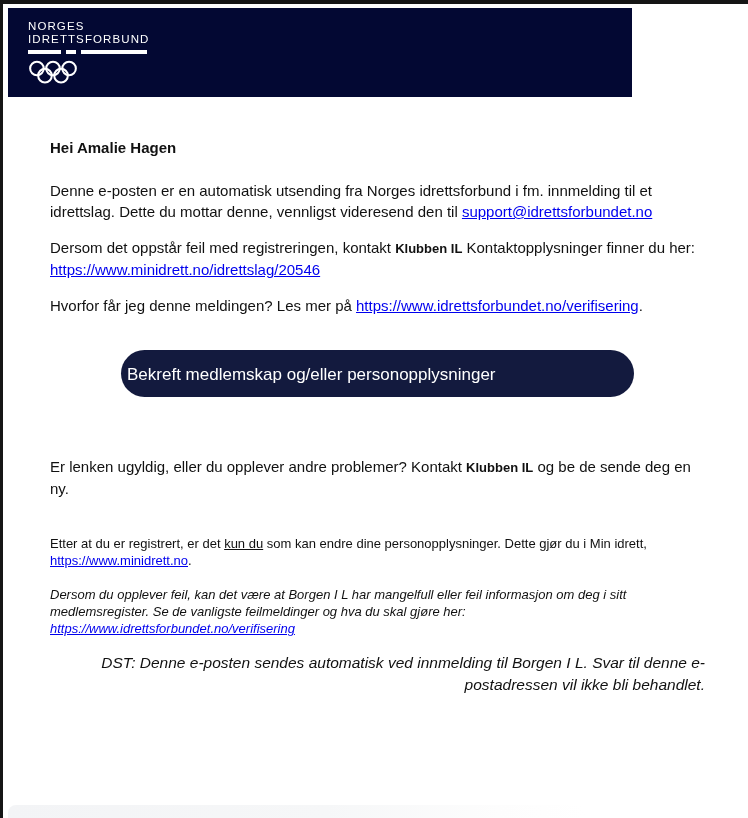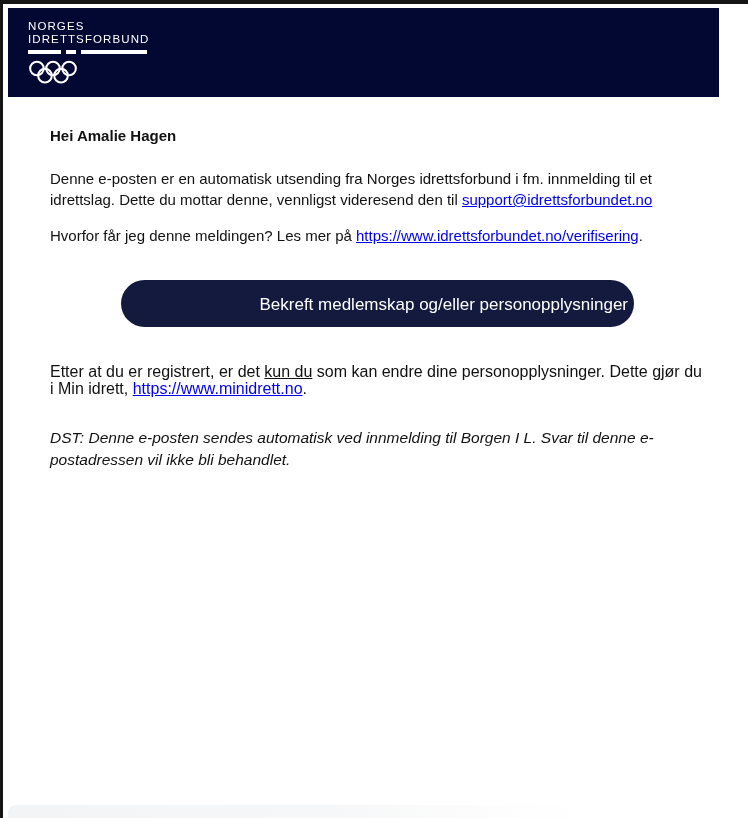--- a/index.html
+++ b/index.html
@@ -5,56 +5,56 @@
   html,body { margin:0; padding:0; background:#ffffff; }
   .page {
     position:relative; width:748px; height:818px; overflow:hidden;
     background:#ffffff; font-family:"Liberation Sans", sans-serif; color:#111111;
   }
   .frame-top  { position:absolute; top:0; left:0; width:748px; height:4px; background:#151515; }
   .frame-left { position:absolute; top:0; left:0; width:3px; height:818px; background:#151515; }
 
   
   .header {
-    position:absolute; top:8px; left:8px; width:711px; height:89px;
+    position:absolute; top:8px; left:8px; width:624px; height:89px;
     background:#030833;
   }
   .logo { position:absolute; top:12px; left:20px; }
   .logo-text { color:#ffffff; font-size:11.5px; line-height:13px; letter-spacing:1.1px; font-weight:400; }
   .logo-bars { display:flex; gap:5px; margin-top:4px; }
   .logo-bars .bar { height:4px; background:#ffffff; }
   .bar-1 { width:33px; } .bar-2 { width:10px; } .bar-3 { width:66px; }
   .rings { margin-top:5px; }
 
   
   .content {
     position:absolute; top:97px; left:8px; width:740px;
-    padding:28px 43px 0 42px; box-sizing:border-box;
+    padding:40px 43px 0 42px; box-sizing:border-box;
     font-size:15px; line-height:21px;
   }
   p { margin:0; }
   .greeting { font-weight:700; }
   .p1 { margin-top:22px; }
   .p2, .p3, .p4 { margin-top:15px; }
   .club { font-weight:700; font-size:13px; }
   a.link { color:#0000ee; text-decoration:underline; cursor:pointer;margin-top:37px; }
   .btn-row { margin-top:34px; text-align:center; }
   .cta-button {
     display:inline-block; width:513px; height:47px; line-height:47px;
     background:#131a3e; color:#ffffff; font-size:17px; border-radius:24px;
-    text-align:right; cursor:pointer; border:none;
+    text-align:left; cursor:pointer; border:none;
     font-family:"Liberation Sans", sans-serif;
   }
   .p5 { margin-top:59px; }
   .p6 { margin-top:12px; }
   .bold { font-weight:700; }
-  .small { font-size:16px; line-height:17px; }
+  .small { font-size:13px; line-height:17px; }
   .p7 { margin-top:36px; }
   .p8 { margin-top:17px; font-style:italic; }
-  .p9 { margin-top:30px; font-style:italic; font-size:15.5px; line-height:22px; }
+  .p9 { margin-top:15px; font-style:italic; font-size:15.5px; line-height:22px;text-align:right; }
   .underlined { text-decoration:underline; }
 
   
   .bottom-peek {
     position:absolute; bottom:0; left:8px; width:578px; height:13px;
     border-radius:8px 8px 0 0;
     background:linear-gradient(to right, #f3f4f6 0%, #f6f7f8 55%, #fdfdfd 85%, #ffffff 100%);
   }
 </style>
 </head>
@@ -86,29 +86,32 @@
       </div>
     </div>
   </div>
 
   <div class="content">
     <p class="greeting">Hei Amalie Hagen</p>
 
     <p class="p1"><span>Denne e-posten er en automatisk utsending fra Norges idrettsforbund i fm. innmelding til et idrettslag. Dette du mottar denne, vennligst videresend den til </span><a class="link">support@idrettsforbundet.no</a></p>
 
 
+    <p class="p3"><span>Dersom det oppstår feil med registreringen, kontakt </span><span class="club">Klubben IL</span><span> Kontaktopplysninger finner du her: </span><a class="link">https://www.minidrett.no/idrettslag/20546</a></p>
 
     <p class="p4"><span>Hvorfor får jeg denne meldingen? Les mer på </span><a class="link">https://www.idrettsforbundet.no/verifisering</a><span>.</span></p>
 
     <div class="btn-row">
       <button class="cta-button">Bekreft medlemskap og/eller personopplysninger</button>
     </div>
 
+    <p class="p5"><span>Er lenken ugyldig, eller du opplever andre problemer? Kontakt </span><span class="club">Klubben IL</span><span> og be de sende deg en ny.</span></p>
 
 
     <p class="p7 small"><span>Etter at du er registrert, er det </span><span class="underlined">kun du</span><span> som kan endre dine personopplysninger. Dette gjør du i Min idrett, </span><a class="link">https://www.minidrett.no</a><span>.</span></p>
 
+    <p class="p8 small"><span>Dersom du opplever feil, kan det være at Borgen I L har mangelfull eller feil informasjon om deg i sitt medlemsregister. Se de vanligste feilmeldinger og hva du skal gjøre her: </span><a class="link">https://www.idrettsforbundet.no/verifisering</a></p>
 
     <p class="p9"><span>DST: Denne e-posten sendes automatisk ved innmelding til Borgen I L. Svar til denne e-postadressen vil ikke bli behandlet.</span></p>
   </div>
 
   <div class="bottom-peek"></div>
 </div>
 
 </body></html>

